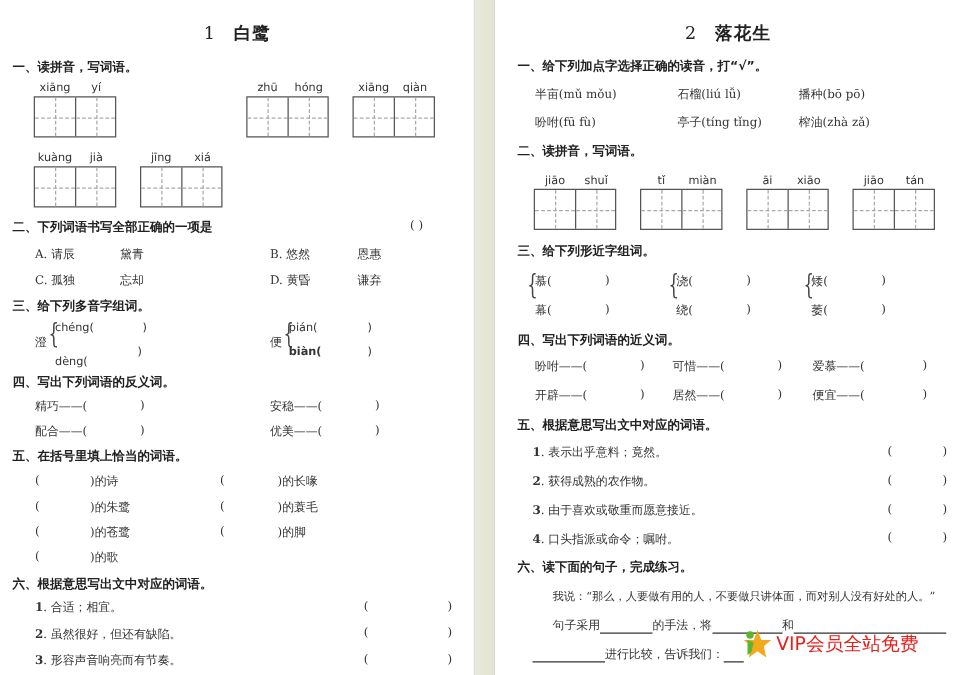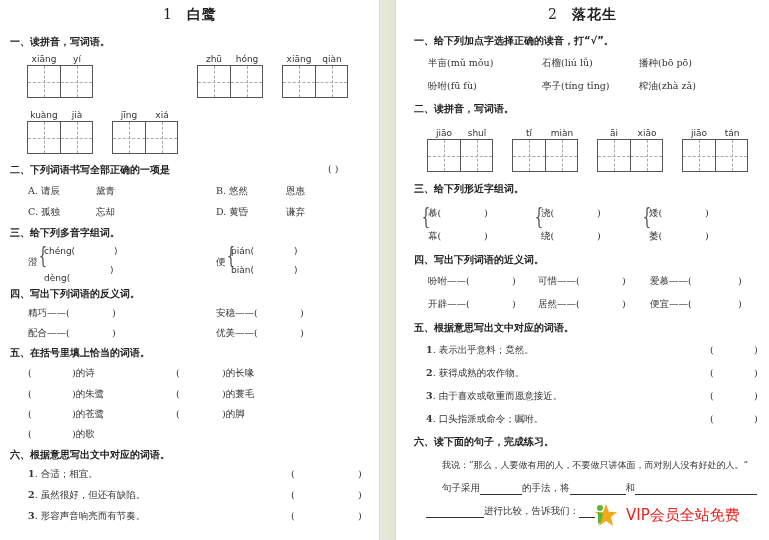--- a/index.html
+++ b/index.html
@@ -1,18 +1,18 @@
 <!DOCTYPE html>
 <html><head>
 <meta charset="utf-8">
 <style>
   * { box-sizing: border-box; margin: 0; padding: 0; }
   html, body { width: 769px; height: 540px; overflow: hidden; background: #ffffff; }
   body { position: relative; font-family: "DejaVu Sans", sans-serif; color: #2a2a2a; }
-  .page { position: absolute; top: 0; height: 448px; background: #ffffff; }
+  .page { position: absolute; top: 12px; height: 448px; background: #ffffff; }
   #page-left { left: 0; width: 379px; }
   #page-right { left: 396px; width: 373px; }
   .divider { position: absolute; left: 379px; top: 0; width: 17px; height: 540px;
     background: linear-gradient(to right, #e9e9dc 0%, #e6e6d6 50%, #e3e5d4 100%);
     border-left: 1px solid #dedfd0; border-right: 1px solid #d8d9c8; }
   .abs { position: absolute; white-space: nowrap; }
   .title { font-family: "DejaVu Serif", serif; font-size: 14px; font-weight: bold; letter-spacing: 1px; color: #222; }
   .title .num { font-weight: normal; margin-right: 14px; }
   .sec { font-size: 10px; font-weight: bold; color: #222; }
   .txt { font-family: "DejaVu Serif", serif; font-size: 9.5px; color: #333; }
@@ -94,21 +94,21 @@
   <div class="abs txt" style="left:28px; top:256px;">澄</div>
   <div class="abs brace" style="left:36px; top:245px;">{</div>
   <div class="abs py" style="left:44px; top:246px;">chéng(</div>
   <div class="abs py" style="left:114px; top:246px;">)</div>
   <div class="abs py" style="left:44px; top:265px;margin-top:8px;">dèng(</div>
   <div class="abs py" style="left:110px; top:265px;">)</div>
   <div class="abs txt" style="left:216px; top:256px;">便</div>
   <div class="abs brace" style="left:224px; top:245px;">{</div>
   <div class="abs py" style="left:231px; top:246px;">pián(</div>
   <div class="abs py" style="left:294px; top:246px;">)</div>
-  <div class="abs py" style="left:231px; top:265px;">biàn(</div>
+  <div class="abs py" style="left:231px; top:265px;font-weight:bold;">biàn(</div>
   <div class="abs py" style="left:294px; top:265px;">)</div>
 
   <div class="abs sec" style="left:10px; top:287px;">四、写出下列词语的反义词。</div>
   <div class="abs txt" style="left:28px; top:307px;">精巧——(</div>
   <div class="abs txt" style="left:112px; top:307px;">)</div>
   <div class="abs txt" style="left:216px; top:307px;">安稳——(</div>
   <div class="abs txt" style="left:300px; top:307px;">)</div>
   <div class="abs txt" style="left:28px; top:327px;">配合——(</div>
   <div class="abs txt" style="left:112px; top:327px;">)</div>
   <div class="abs txt" style="left:216px; top:327px;">优美——(</div>
@@ -245,14 +245,14 @@
     <span class="blank" style="width:58px;"></span><span>进行比较，告诉我们：</span><span class="blank" style="width:16px;"></span>
   </div>
 </div>
 
 <div class="abs vip" style="left:592px; top:502px;">
   <svg width="26" height="26" viewBox="0 0 26 26">
     <polygon points="14,2 17,10 25,10 19,15 21,24 14,19 7,24 9,15 3,10 11,10" fill="#f4a81d"></polygon>
     <circle cx="8" cy="6" r="3" fill="#5cb531"></circle>
     <path d="M6,10 L11,12 L9,20 L6,22 Z" fill="#5cb531"></path>
   </svg>
-  <span style="margin-left:8px;">VIP会员全站免费</span>
+  <span style="margin-left:3px;">VIP会员全站免费</span>
 </div>
 
 </body></html>

